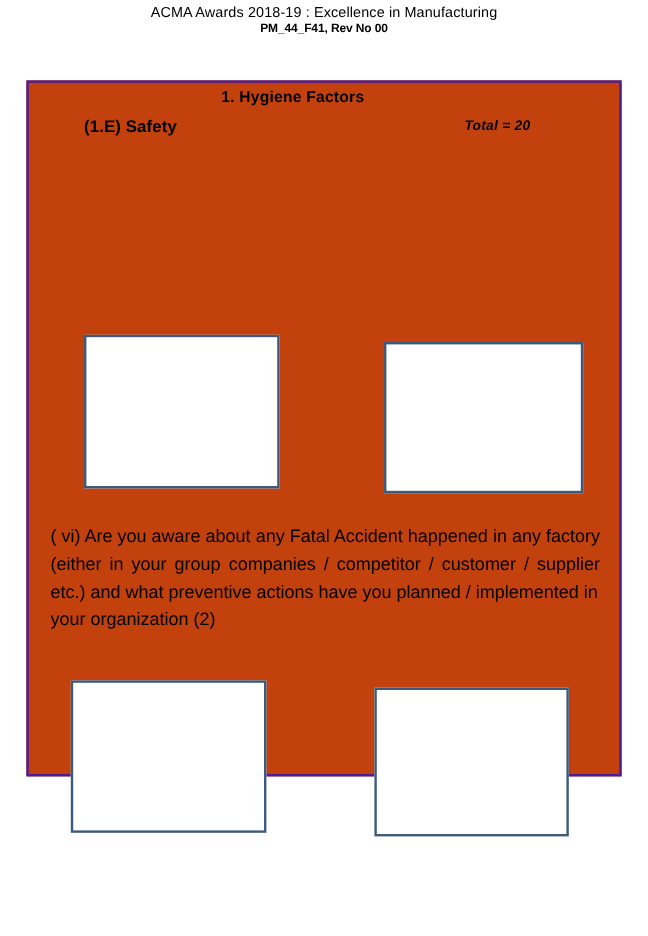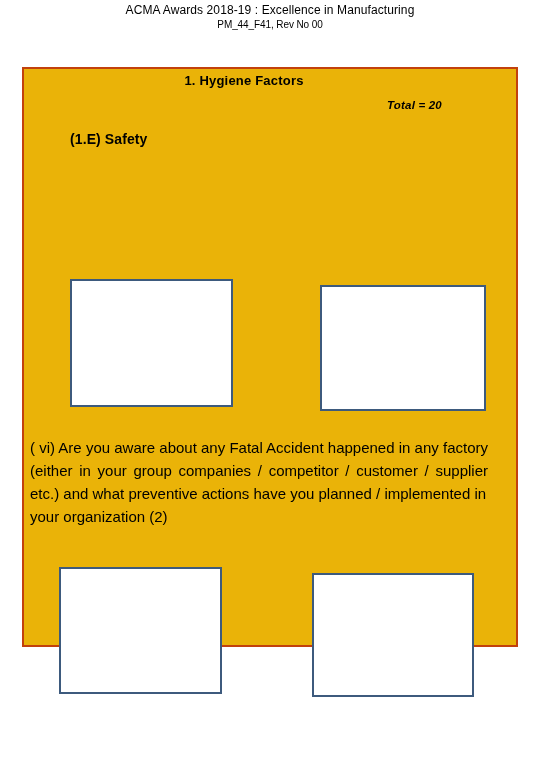--- a/index.html
+++ b/index.html
@@ -27,35 +27,35 @@
   .doc-title {
     font-size: 12px;
     line-height: 15px;
     letter-spacing: 0.1px;
     padding-top: 3px;
     white-space: nowrap;
   }
   .doc-subtitle {
     font-size: 10px;
     line-height: 14px;
-    font-weight: normal;
+    font-weight: bold;
     letter-spacing: -0.1px;
     white-space: nowrap;
   }
 
   
   .page-frame {
     position: absolute;
     left: 22px;
     top: 67px;
     width: 496px;
     height: 580px;
-    border: 2px solid #c2410c;
+    border: 2px solid #4c1d95;
     box-sizing: border-box;
-    background: #eab308;
+    background: #c2410c;
   }
 
   
   .section-heading {
     position: absolute;
     left: 0;
     top: 4px;
     width: 440px;
     text-align: center;
     font-size: 13px;
@@ -66,21 +66,20 @@
 
   
   .subsection-label {
     position: absolute;
     left: 46px;
     top: 28px;
     font-size: 14px;
     font-weight: bold;
     letter-spacing: 0.1px;
     white-space: nowrap;
-    margin-top: 34px;
   }
   .total-label {
     position: absolute;
     left: 363px;
     top: 30px;
     font-size: 11.5px;
     font-weight: bold;
     letter-spacing: 0.2px;
     white-space: nowrap;
     font-style: italic;
@@ -93,21 +92,21 @@
     line-height: 23px;
     color: #000000;
   }
   .question-v {
     left: 18px;
     top: 88px;
     width: 460px;
     white-space: nowrap;
   }
   .question-vi {
-    left: 6px;
+    left: 18px;
     top: 367px;
     width: 458px;
     text-align: justify;
     text-justify: inter-word;
   }
   .question-vi .lastline {
     display: block;
   }
 
   

